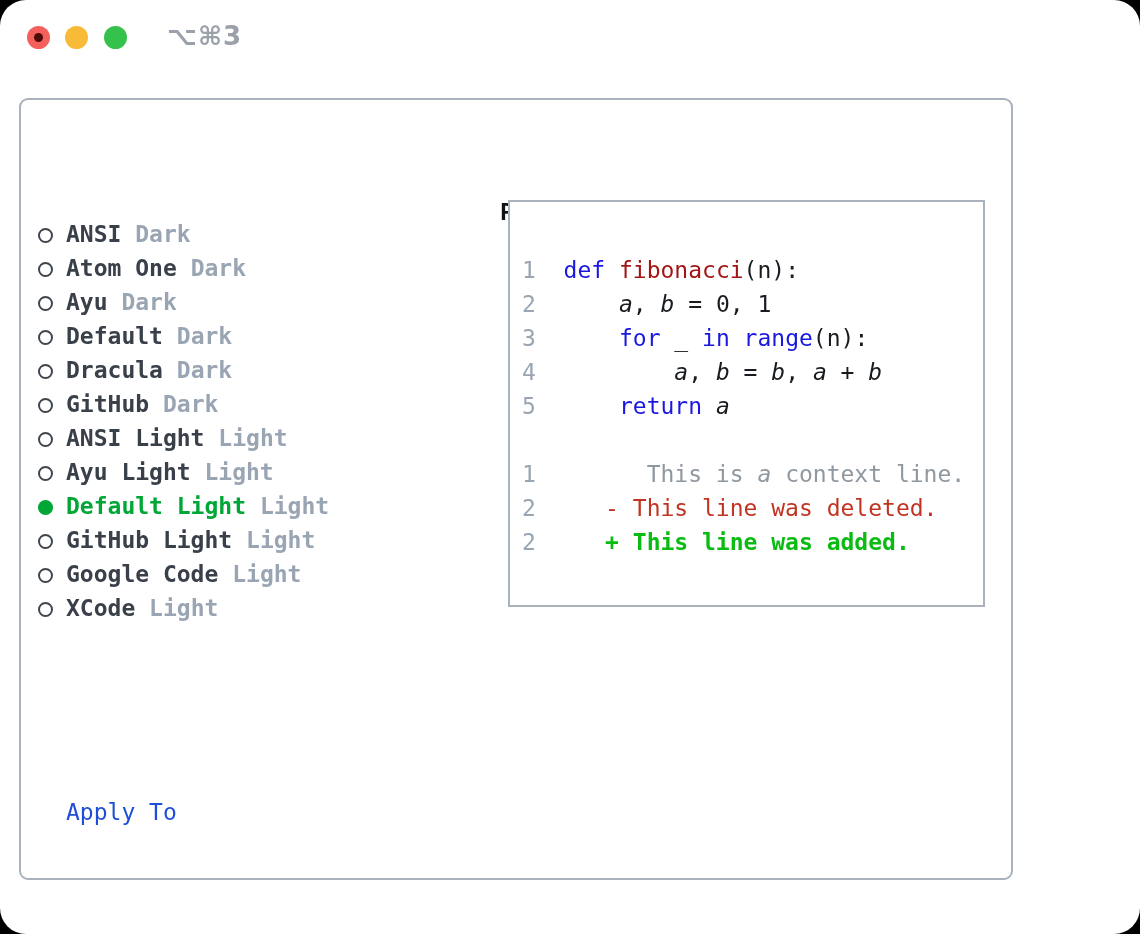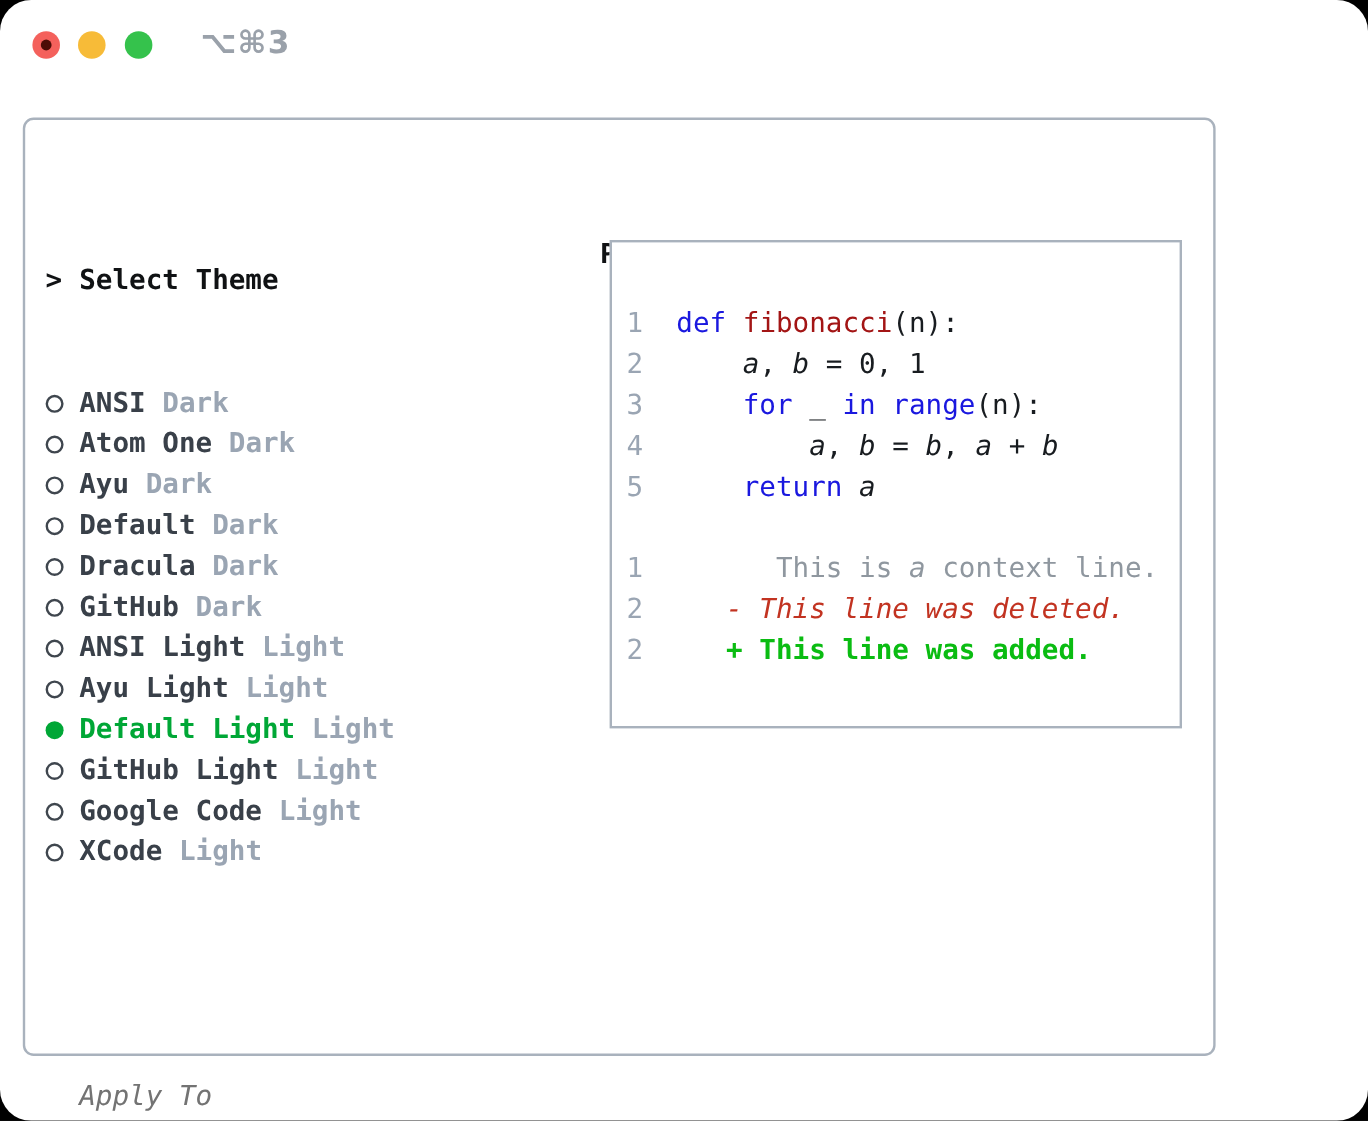--- a/index.html
+++ b/index.html
@@ -43,52 +43,51 @@
   .col-left{position:absolute;left:38px;top:149px;font-size:23px;line-height:34px;white-space:pre;color:var(--text_dark);}
   .row{height:34px;}
   .slot{display:inline-block;width:28px;}
   .cursor{font-weight:bold;color:var(--header_black);}
   .hdr{font-weight:bold;color:var(--header_black);}
   .radio{display:inline-block;width:15px;height:15px;border:2.5px solid #3f464e;border-radius:50%;box-sizing:border-box;vertical-align:-1px;}
   .radio.sel{border:none;background:var(--selection_green);}
   .name{color:var(--text_dark);font-weight:bold;}
   .name.sel{color:var(--selection_green);text-align:right;}
   .variant{color:var(--muted_gray);font-weight:bold;}
-  .apply-hdr{color:#737373;font-style:italic;}
+  .apply-hdr{color:#1d4ed8;}
   
   .preview-title{position:absolute;left:500px;top:149px;font-size:23px;line-height:34px;margin-top:46px;}
   .preview-box{position:absolute;left:508px;top:200px;width:473px;height:403px;border:2px solid var(--border_gray);background:#fff;}
   .codepre{padding:51px 4px 0 12px;font-size:23px;line-height:34px;white-space:pre;color:var(--code_black);}
   .pline{height:34px;}
   .seg-lineno{color:var(--muted_gray);}
   .seg-plain{color:var(--code_black);}
   .seg-keyword{color:var(--keyword_blue);}
   .seg-function{color:var(--function_red);}
   .seg-variable{color:var(--code_black);font-style:italic;}
   .seg-context{color:var(--context_gray);}
   .seg-context-var{color:var(--context_gray);font-style:italic;}
-  .seg-deleted{color:var(--deleted_red);font-style:italic;}
+  .seg-deleted{color:var(--deleted_red);}
   .seg-added{color:var(--added_green);font-weight:bold;}
 </style>
 </head>
 <body>
 
 <div class="app">
 
   <span class="light red">
       <span class="dot"></span>
     </span>
   <span class="light yellow"></span>
   <span class="light green"></span>
   <span class="shortcut">⌥⌘3</span>
 
   <div class="panel"></div>
 
   <div class="col-left">
-    <div class="row"><span class="slot cursor">&gt;</span><span class="hdr">Select Theme</span></div>
     <div id="theme-list"><div class="row"><span class="slot"><span class="radio"></span></span><span class="name">ANSI</span> <span class="variant">Dark</span></div><div class="row"><span class="slot"><span class="radio"></span></span><span class="name">Atom One</span> <span class="variant">Dark</span></div><div class="row"><span class="slot"><span class="radio"></span></span><span class="name">Ayu</span> <span class="variant">Dark</span></div><div class="row"><span class="slot"><span class="radio"></span></span><span class="name">Default</span> <span class="variant">Dark</span></div><div class="row"><span class="slot"><span class="radio"></span></span><span class="name">Dracula</span> <span class="variant">Dark</span></div><div class="row"><span class="slot"><span class="radio"></span></span><span class="name">GitHub</span> <span class="variant">Dark</span></div><div class="row"><span class="slot"><span class="radio"></span></span><span class="name">ANSI Light</span> <span class="variant">Light</span></div><div class="row"><span class="slot"><span class="radio"></span></span><span class="name">Ayu Light</span> <span class="variant">Light</span></div><div class="row"><span class="slot"><span class="radio sel"></span></span><span class="name sel">Default Light</span> <span class="variant">Light</span></div><div class="row"><span class="slot"><span class="radio"></span></span><span class="name">GitHub Light</span> <span class="variant">Light</span></div><div class="row"><span class="slot"><span class="radio"></span></span><span class="name">Google Code</span> <span class="variant">Light</span></div><div class="row"><span class="slot"><span class="radio"></span></span><span class="name">XCode</span> <span class="variant">Light</span></div></div>
     <div class="row"></div>
     <div class="row"><span class="slot"></span><span class="apply-hdr">Apply To</span></div>
     
     
     
   </div>
 
   <div class="preview-title"><span class="hdr">Preview</span></div>
   <div class="preview-box">

